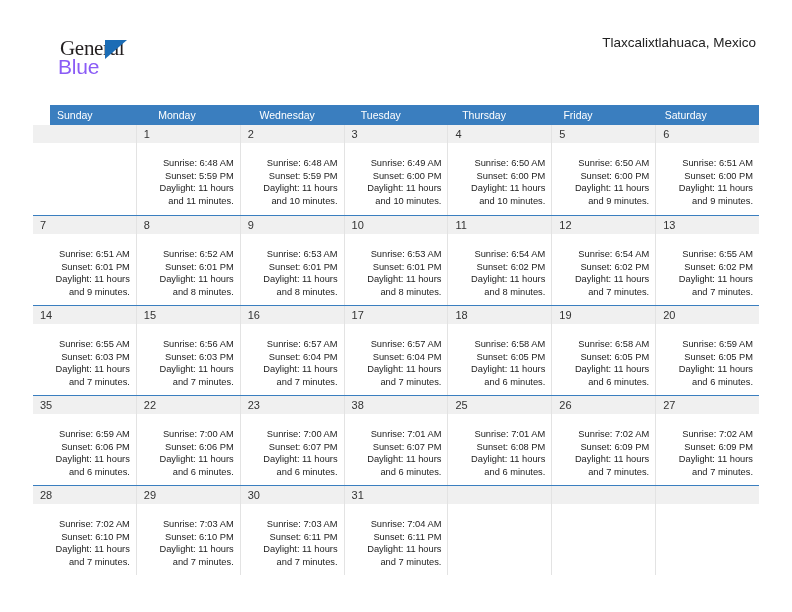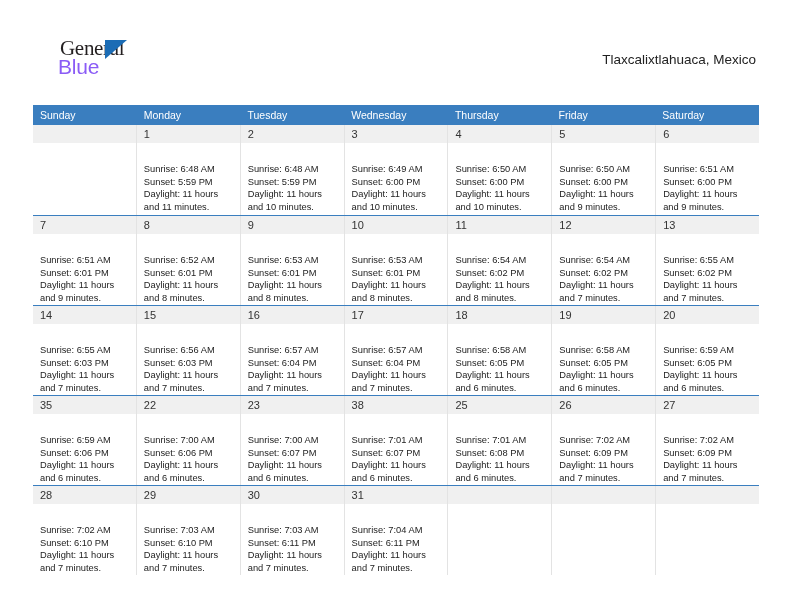--- a/index.html
+++ b/index.html
@@ -65,35 +65,36 @@
   .cal-title {
     font-size: 27px;
     color: #222222;
     line-height: 34px;
     white-space: nowrap;
   }
   .cal-subtitle {
     font-size: 13.5px;
     color: #222222;
     line-height: 20px;
-    margin-top: 20px;
+    margin-top: 3px;
     white-space: nowrap;
   }
 
   
   .calendar {
     position: absolute;
     left: 33px;
     top: 105px;
     width: 726px;
   }
   .weekdays {
     display: flex;
     background: #3a7ebf;
     height: 20px;
+    margin-left: 17px;
   }
   .weekday {
     flex: 1 1 0;
     color: #ffffff;
     font-size: 10.5px;
     line-height: 20px;
     padding-left: 7px;
     white-space: nowrap;
     overflow: hidden;
   }
@@ -116,24 +117,25 @@
   .day-num {
     height: 18px;
     background: #f0f0f0;
     color: #333333;
     font-size: 11px;
     line-height: 18px;
     padding-left: 7px;
   }
   .day.empty .day-num { background: #f0f0f0; }
   .day-info {
-    padding: 20px 6px 0 7px;
+    padding: 14px 6px 0 7px;
     font-size: 9.3px;
     line-height: 12.6px;
     color: #222222;
+    text-align: right;
   }
   .day-info div { white-space: nowrap; }
 </style>
 </head>
 <body>
 
 <div class="page">
 
   <div class="header">
 
@@ -146,22 +148,22 @@
     <div class="title-block">
       <div class="cal-subtitle">Tlaxcalixtlahuaca, Mexico</div>
     </div>
 
   </div>
 
   <div class="calendar">
     <div class="weekdays">
         <div class="weekday">Sunday</div>
         <div class="weekday">Monday</div>
+        <div class="weekday">Wednesday</div>
         <div class="weekday">Tuesday</div>
-        <div class="weekday">Wednesday</div>
         <div class="weekday">Thursday</div>
         <div class="weekday">Friday</div>
         <div class="weekday">Saturday</div>
       </div>
     <div id="weeks-container">
         <div class="week">
           <div class="day empty">
             <div class="day-num"></div>
           </div>
           <div class="day">

